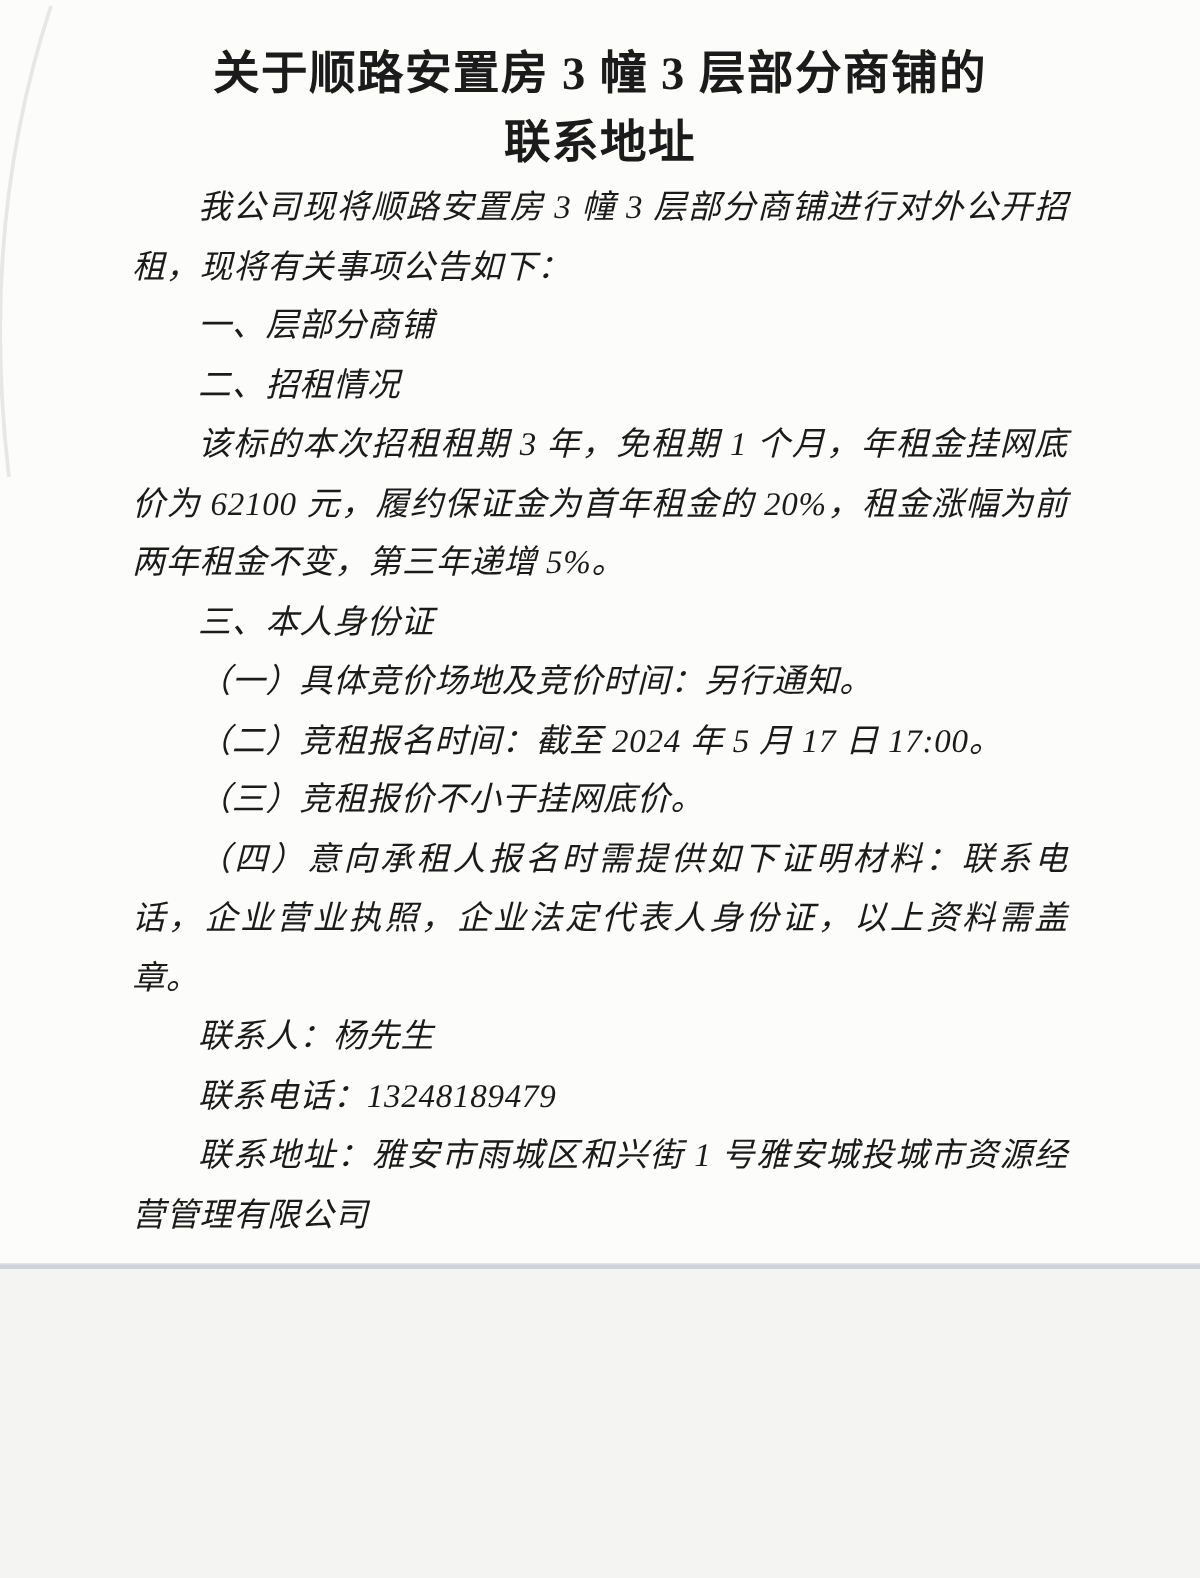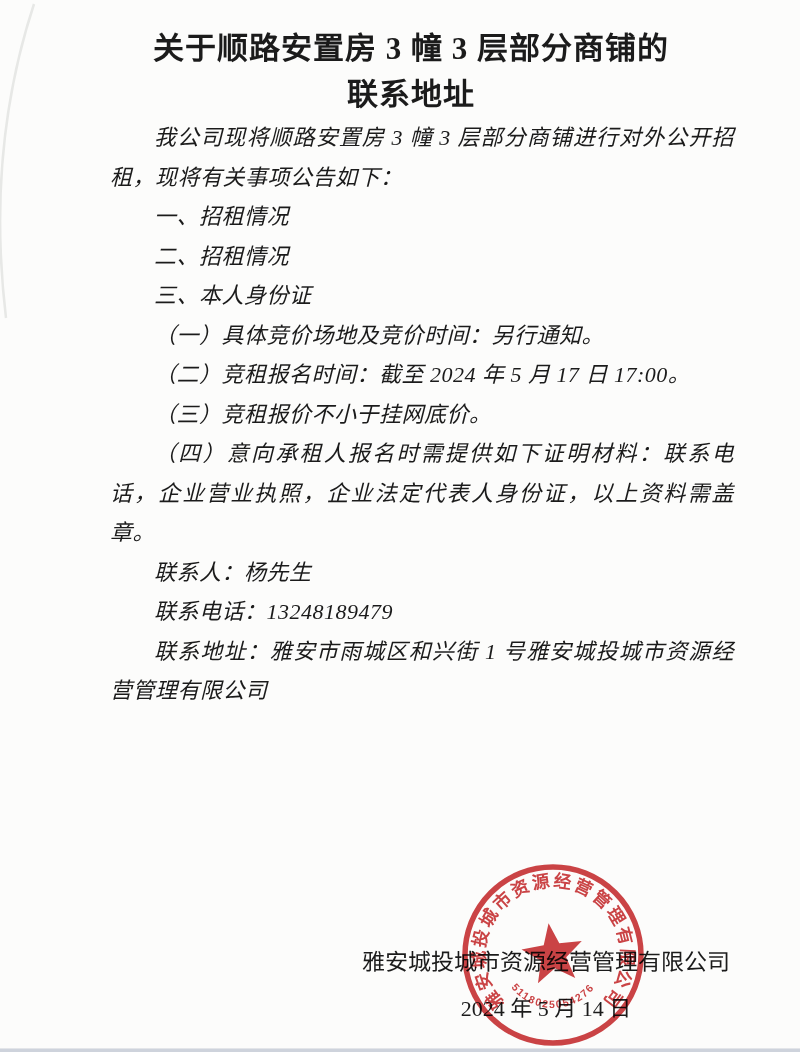--- a/index.html
+++ b/index.html
@@ -4,25 +4,24 @@
 <style>
   * { box-sizing: border-box; }
   html, body { margin: 0; padding: 0; }
   body {
     width: 800px; height: 1052px;
     background: #f4f4f3;
     font-family: "Liberation Serif", "DejaVu Serif", serif;
   }
   .page {
     position: relative;
-    width: 800px; height: 1052px;
+    width: 800px; height: 846px;
     background: #fcfcfb;
     color: #1b1b1b;
     overflow: hidden;
-    padding-left: 22px;
   }
   .scan-arc {
     position: absolute; left: 0; top: 0;
     pointer-events: none;
   }
   .titleblock {
     margin: 26px 88px 0 88px;
     text-align: center;
   }
   .title-line {
@@ -94,22 +93,23 @@
     <path d="M 34 4 Q -14 150 6 318" fill="none" stroke="#e7e8e6" stroke-width="2.5"></path>
   </svg>
 
   <div class="titleblock">
     <div class="title-line">关于顺路安置房 3 幢 3 层部分商铺的</div>
     <div class="title-line">联系地址</div>
   </div>
 
   <div class="bodytext">
     <p>我公司现将顺路安置房 3 幢 3 层部分商铺进行对外公开招租，现将有关事项公告如下：</p>
-    <p>一、招租情况</p>
+    <p>一、层部分商铺</p>
     <p>二、招租情况</p>
+    <p>该标的本次招租租期 3 年，免租期 1 个月，年租金挂网底价为 62100 元，履约保证金为首年租金的 20%，租金涨幅为前两年租金不变，第三年递增 5%。</p>
     <p>三、本人身份证</p>
     <p>（一）具体竞价场地及竞价时间：另行通知。</p>
     <p>（二）竞租报名时间：截至 2024 年 5 月 17 日 17:00。</p>
     <p>（三）竞租报价不小于挂网底价。</p>
     <p>（四）意向承租人报名时需提供如下证明材料：联系电话，企业营业执照，企业法定代表人身份证，以上资料需盖章。</p>
     <p>联系人：杨先生</p>
     <p>联系电话：13248189479</p>
     <p>联系地址：雅安市雨城区和兴街 1 号雅安城投城市资源经营管理有限公司</p>
   </div>
 

